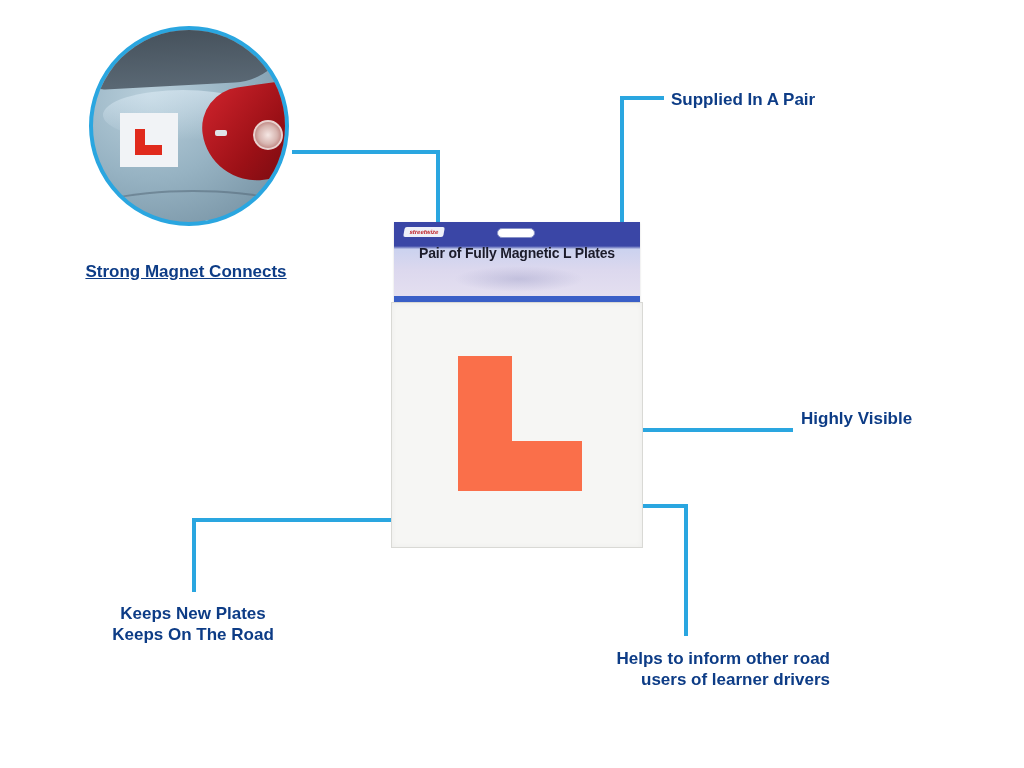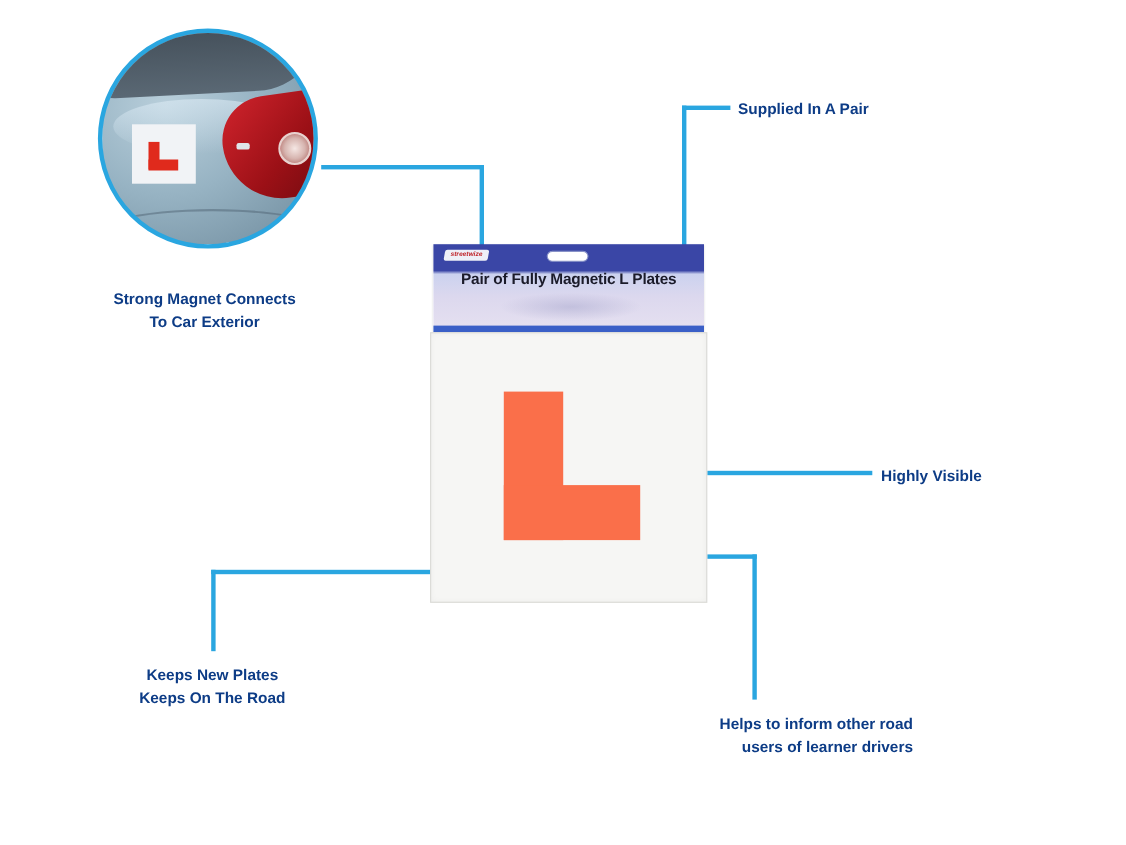--- a/index.html
+++ b/index.html
@@ -4,21 +4,21 @@
   <style>
     * { box-sizing: border-box; margin: 0; padding: 0; }
     html, body { width: 1024px; height: 768px; background: #ffffff; overflow: hidden; }
     body { position: relative; font-family: "Liberation Sans", sans-serif; }
 
     .label {
       position: absolute;
       color: #0d3c86;
       font-family: "Liberation Sans", sans-serif;
       font-weight: bold;
-      font-size: 14px;
+      font-size: 17px;
       line-height: 21px;
       text-align: center;
       white-space: nowrap;
     }
     .label.left { text-align: left; }
 
     .line { position: absolute; background: #2aa6e0; }
 
     
     .circle {
@@ -128,30 +128,29 @@
     <div class="brand-logo">streetwize</div>
     <div class="card-title">Pair of Fully Magnetic L Plates</div>
     <div class="card-photo"></div>
   </div>
   <div class="plate">
     <div class="big-l-v"></div>
     <div class="big-l-h"></div>
   </div>
 </div>
 
-<div class="label" style="left:60px; top:261px; width:252px;">
+<div class="label" style="left:60px; top:261px; width:252px;text-decoration:underline;">
   <div>Strong Magnet Connects</div>
-  <div>To Car Exterior</div>
 </div>
 
 <div class="label left" style="left:671px; top:89px;">
   <div>Supplied In A Pair</div>
 </div>
 
-<div class="label left" style="left:801px; top:422px;">
+<div class="label left" style="left:801px; top:408px;">
   <div>Highly Visible</div>
 </div>
 
 <div class="label" style="left:86px; top:603px; width:214px;">
   <div>Keeps New Plates</div>
   <div>Keeps On The Road</div>
 </div>
 
 <div class="label" style="left:548px; top:648px; width:282px;text-align:right;">
   <div>Helps to inform other road</div>

